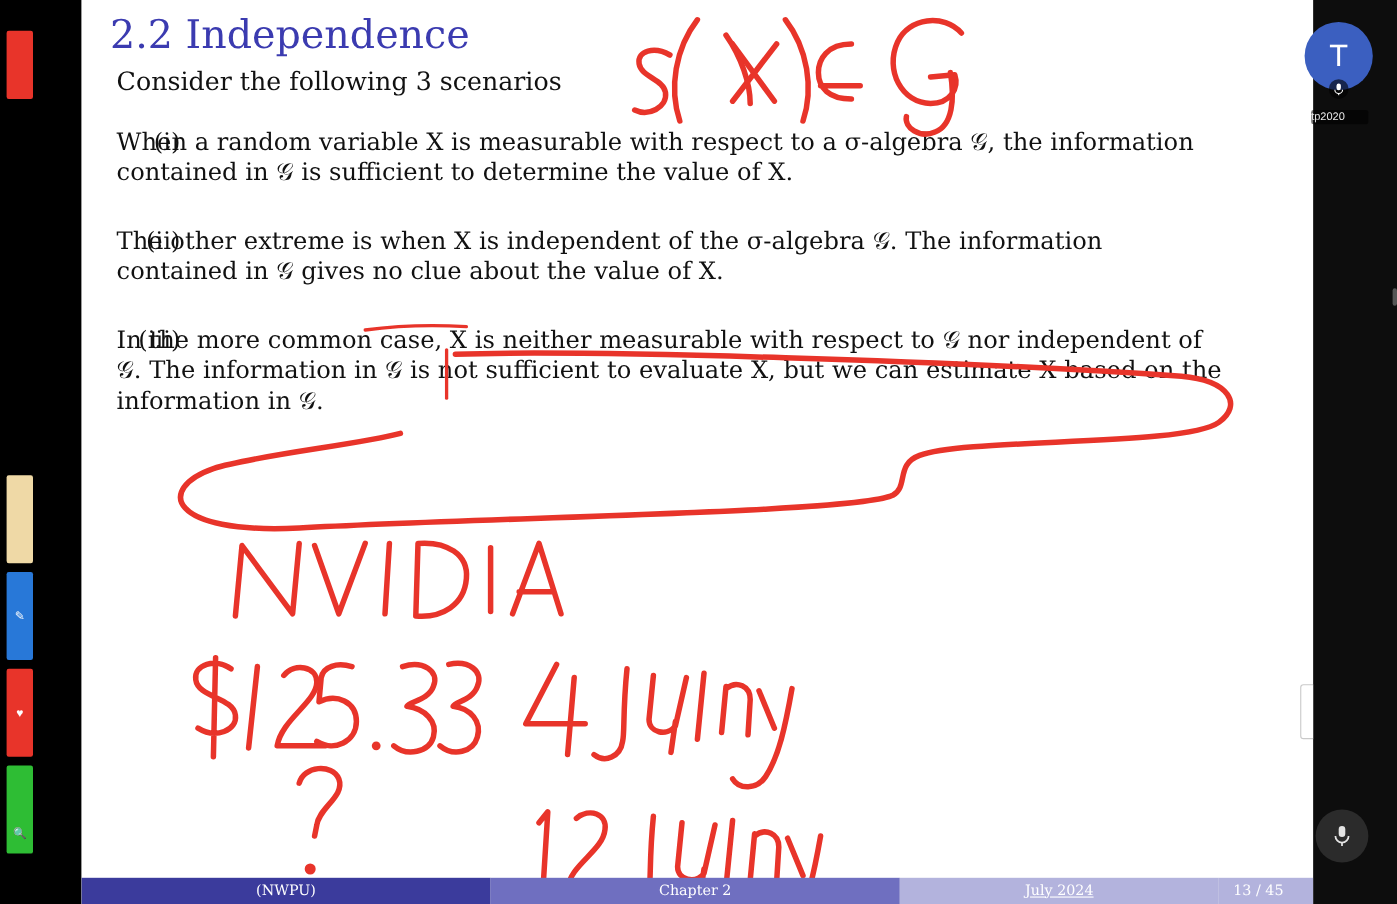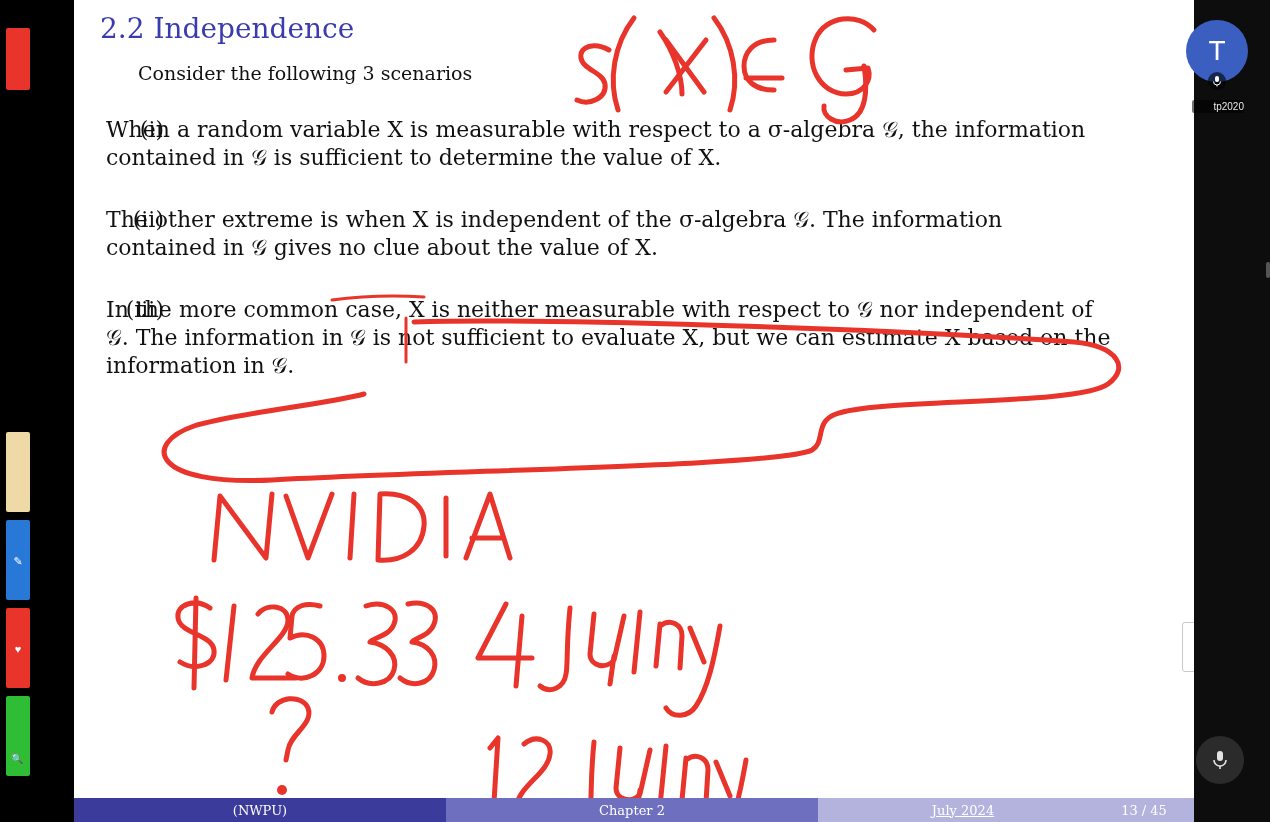--- a/index.html
+++ b/index.html
@@ -90,33 +90,32 @@
     position: absolute;
     left: 74px; top: 0;
     width: 1120px; height: 822px;
     background: #ffffff;
     overflow: hidden;
   }
   .slide-title {
     position: absolute;
     left: 26px; top: 12px;
     color: #3b3bb0;
-    font-size: 28px;
+    font-size: 36px;
     font-family: "DejaVu Serif", serif;
     white-space: nowrap;
   }
   .slide-title .num { color: #3b3bb0; }
   .slide-lead {
     position: absolute;
     left: 32px; top: 62px;
     color: #111;
-    font-size: 19px;
+    font-size: 23px;
     font-family: "DejaVu Serif", serif;
     white-space: nowrap;
-    margin-left: 32px;
   }
   .item {
     position: absolute;
     color: #111;
     font-size: 22px;
     font-family: "DejaVu Serif", serif;
     line-height: 1.28;
   }
   .item .marker {
     position: absolute;
@@ -178,21 +177,21 @@
     font-size: 28px;
     display: flex;
     align-items: center;
     justify-content: center;
     font-family: "Liberation Sans", sans-serif;
   }
   .avatar-name {
     position: absolute;
     left: 1192px; top: 100px;
     width: 52px;
-    text-align: right;
+    text-align: left;
     color: #e9e9e9;
     font-size: 10px;
     background: rgba(0,0,0,0.55);
     border-radius: 2px;
     padding: 1px 0;
   }
   .avatar-mic {
     position: absolute;
     left: 1208px; top: 72px;
     width: 18px; height: 18px;

